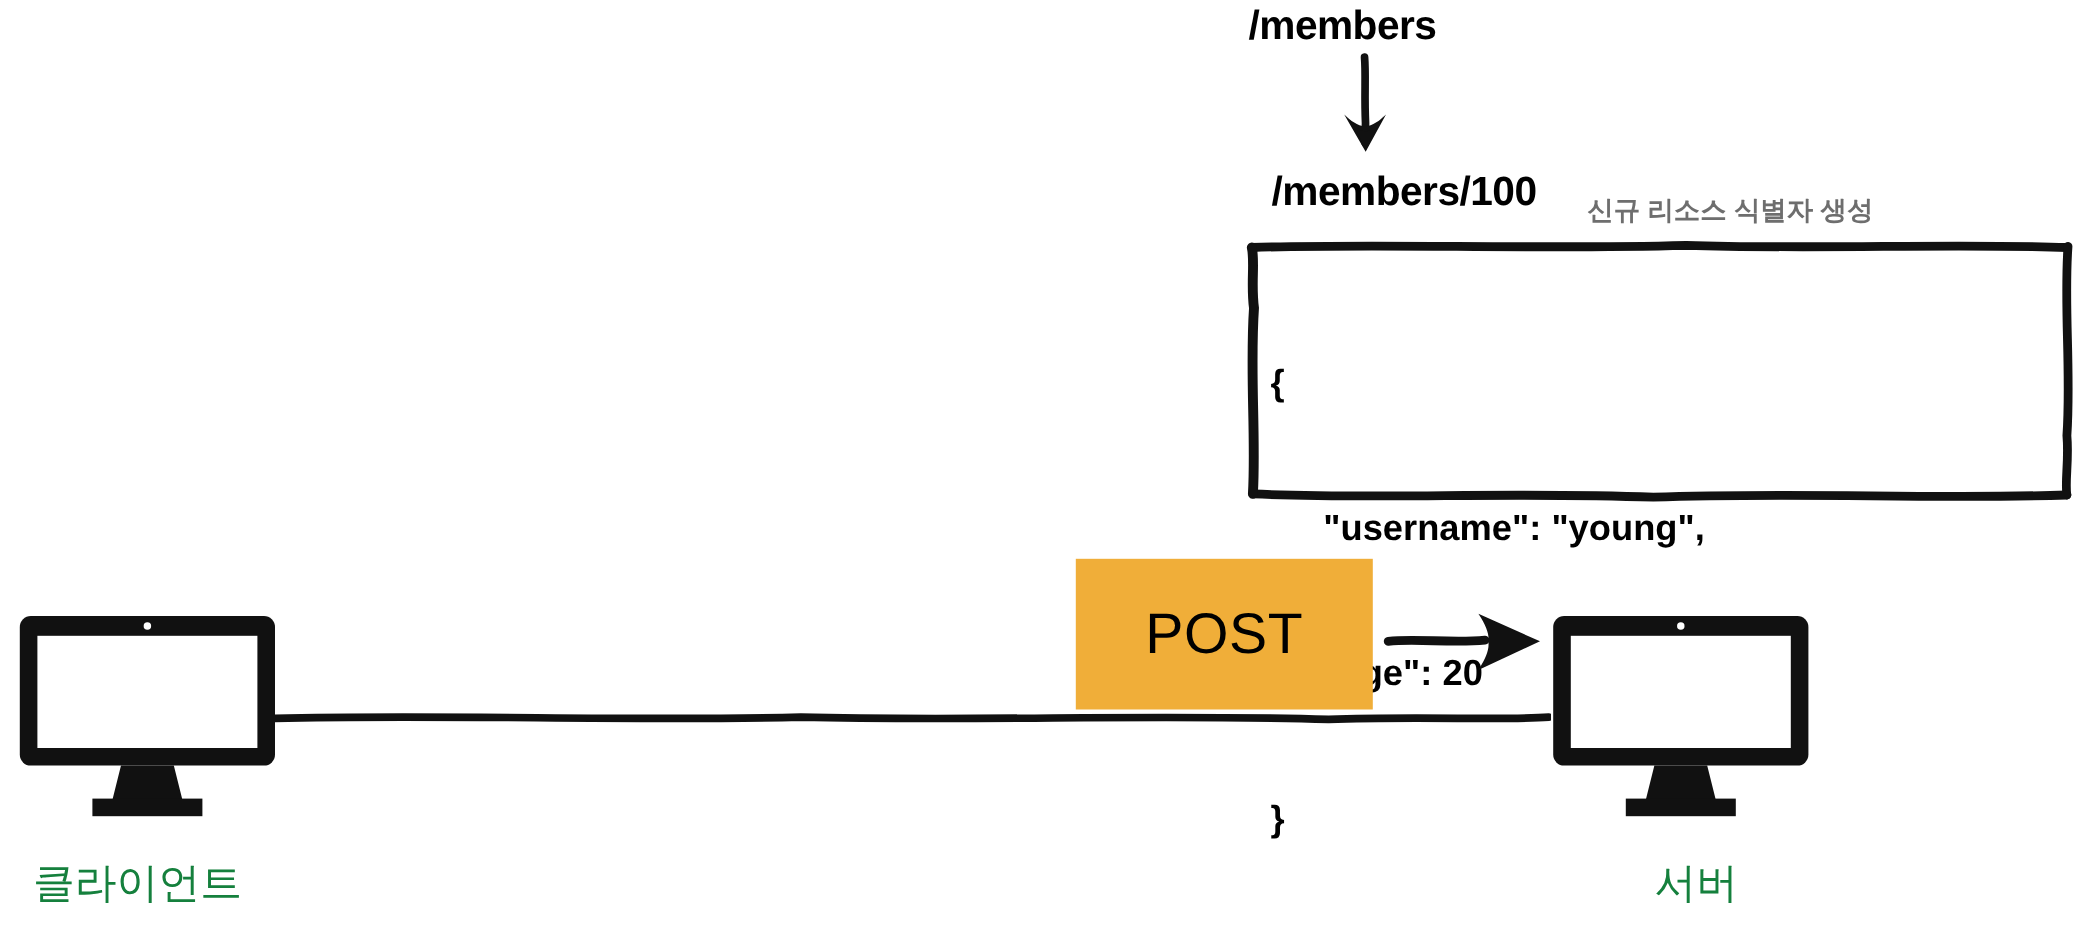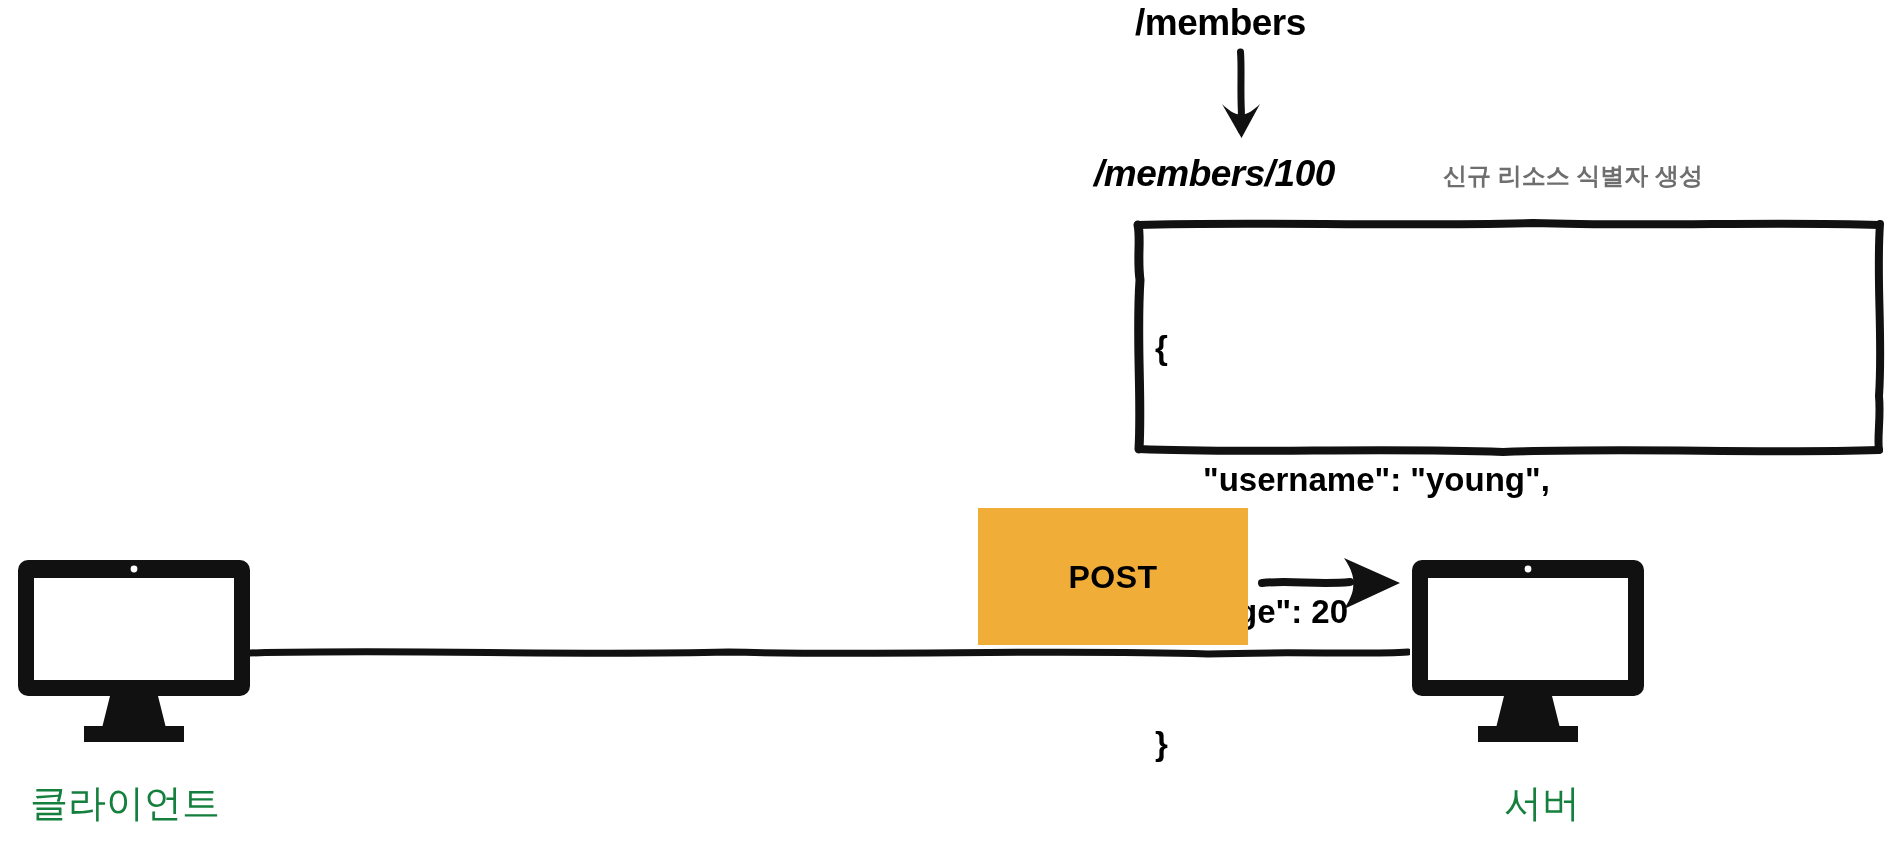--- a/index.html
+++ b/index.html
@@ -30,31 +30,31 @@
   
   .path-label {
     font-size: 37px;
     font-weight: 700;
     color: #000000;
     letter-spacing: -0.5px;
     white-space: nowrap;
     line-height: 1;
   }
   #path-collection { left: 1135px; top: 4px; }
-  #path-resource  { left: 1094px; top: 155px; font-style: italic; }
+  #path-resource  { left: 1156px; top: 155px; }
 
   
   .annotation {
     font-size: 24px;
     font-weight: 700;
     color: #6e6e6e;
     white-space: nowrap;
     line-height: 1;
   }
-  #annotation-new-id { left: 1443px; top: 164px; text-align: center; }
+  #annotation-new-id { left: 1443px; top: 180px; text-align: center; }
 
   
   .sketch-arrow { position: absolute; overflow: visible; }
   #arrow-down-wrap { left: 1200px; top: 46px; width: 90px; height: 96px; }
   #arrow-right-wrap { left: 1258px; top: 548px; width: 150px; height: 70px; }
 
   
   #json-body-box {
     left: 1133px;
     top: 218px;
@@ -94,22 +94,22 @@
     left: 978px;
     top: 508px;
     width: 270px;
     height: 137px;
     background: #f0ae39;
     display: flex;
     align-items: center;
     justify-content: center;
   }
   #method-badge .method-label {
-    font-size: 32px;
-    font-weight: 700;
+    font-size: 52px;
+    font-weight: 400;
     color: #000000;
     letter-spacing: 0.5px;
     line-height: 1;
   }
 
   
   .monitor { position: absolute; }
   #client-node { left: 14px;  top: 558px; width: 240px; height: 190px; }
   #server-node { left: 1408px; top: 558px; width: 240px; height: 190px; }
 

